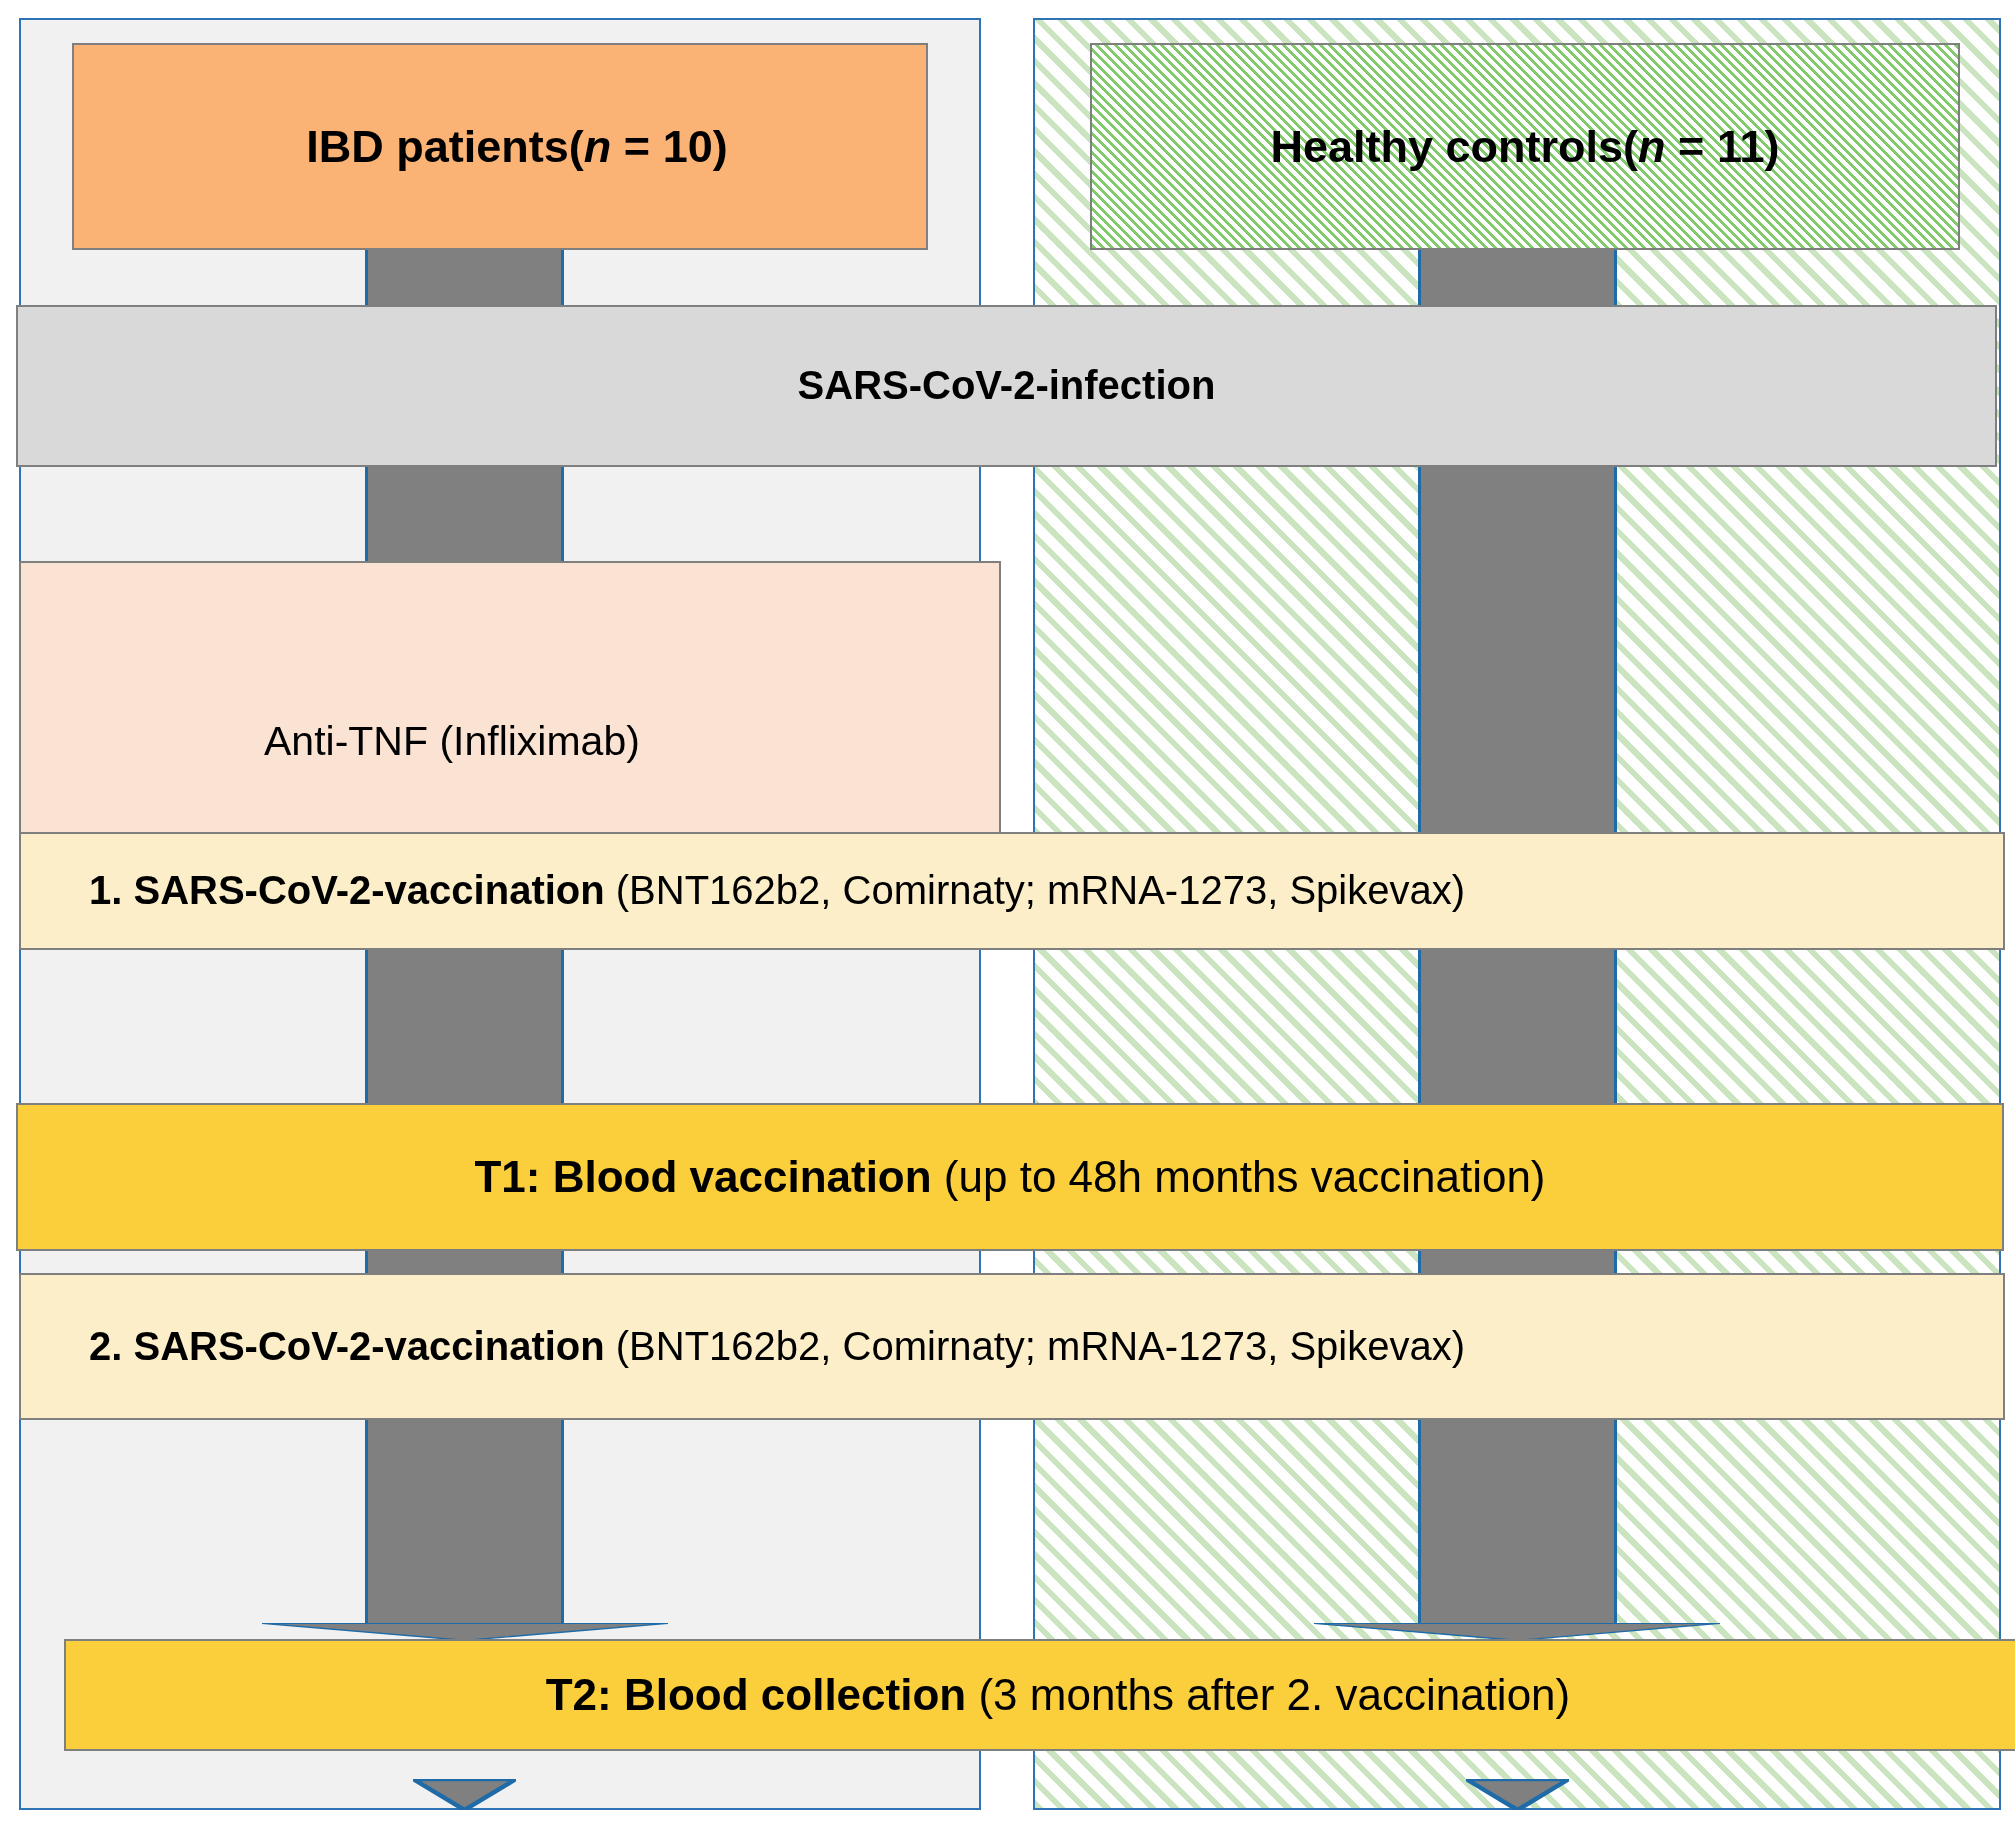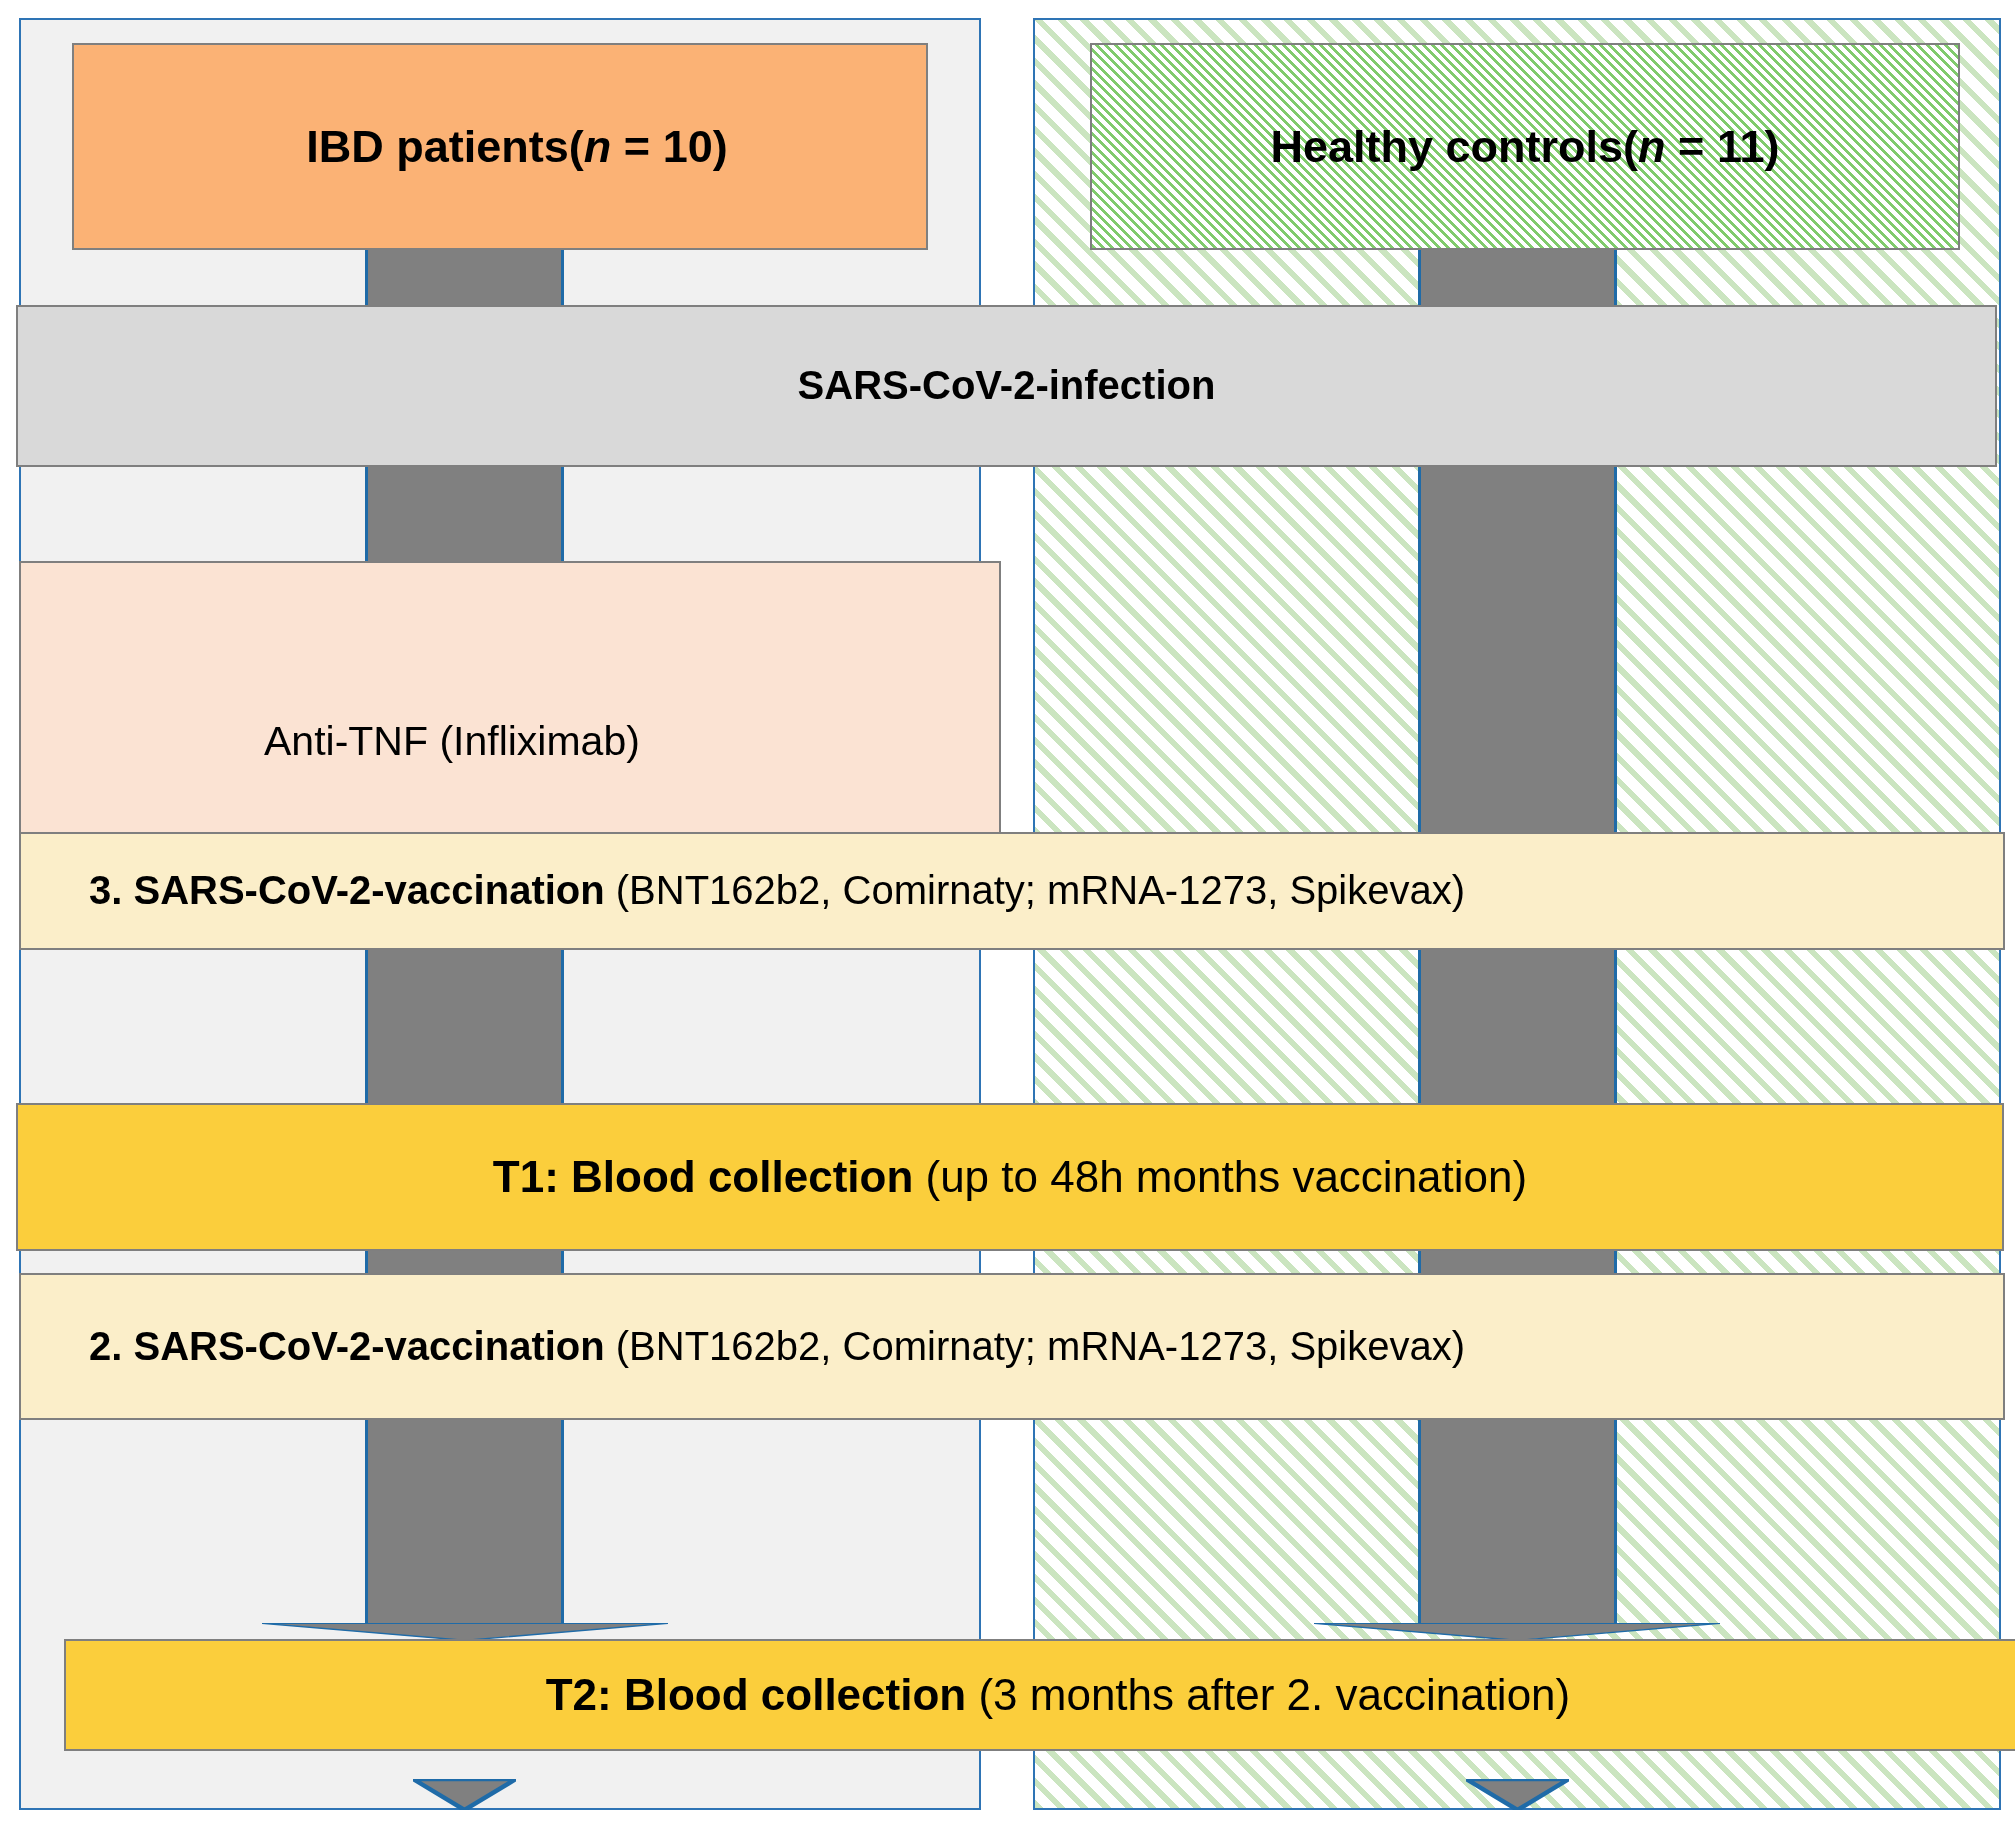--- a/index.html
+++ b/index.html
@@ -115,25 +115,25 @@
 
 <div class="box" id="band-nosars">
   <span class="ln b">SARS-CoV-2-infection</span>
 </div>
 
 <div class="box" id="box-antitnf">
   <span>Anti-TNF (Infliximab)</span>
 </div>
 
 <div class="box vacc" id="band-vacc1">
-  <span><span class="b">3. SARS-CoV-2-vaccination</span><span class="n"> (BNT162b2, Comirnaty; mRNA-1273, Spikevax)</span></span>
+  <span><span class="b">1. SARS-CoV-2-vaccination</span><span class="n"> (BNT162b2, Comirnaty; mRNA-1273, Spikevax)</span></span>
 </div>
 
 <div class="box blood" id="band-t1">
-  <span><span class="b">T1: Blood collection</span><span class="n"> (up to 48h months vaccination)</span></span>
+  <span><span class="b">T1: Blood vaccination</span><span class="n"> (up to 48h months vaccination)</span></span>
 </div>
 
 <div class="box vacc" id="band-vacc2">
   <span><span class="b">2. SARS-CoV-2-vaccination</span><span class="n"> (BNT162b2, Comirnaty; mRNA-1273, Spikevax)</span></span>
 </div>
 
 <div class="box blood" id="band-t2">
   <span><span class="b">T2: Blood collection</span><span class="n"> (3 months after 2. vaccination)</span></span>
 </div>
 

